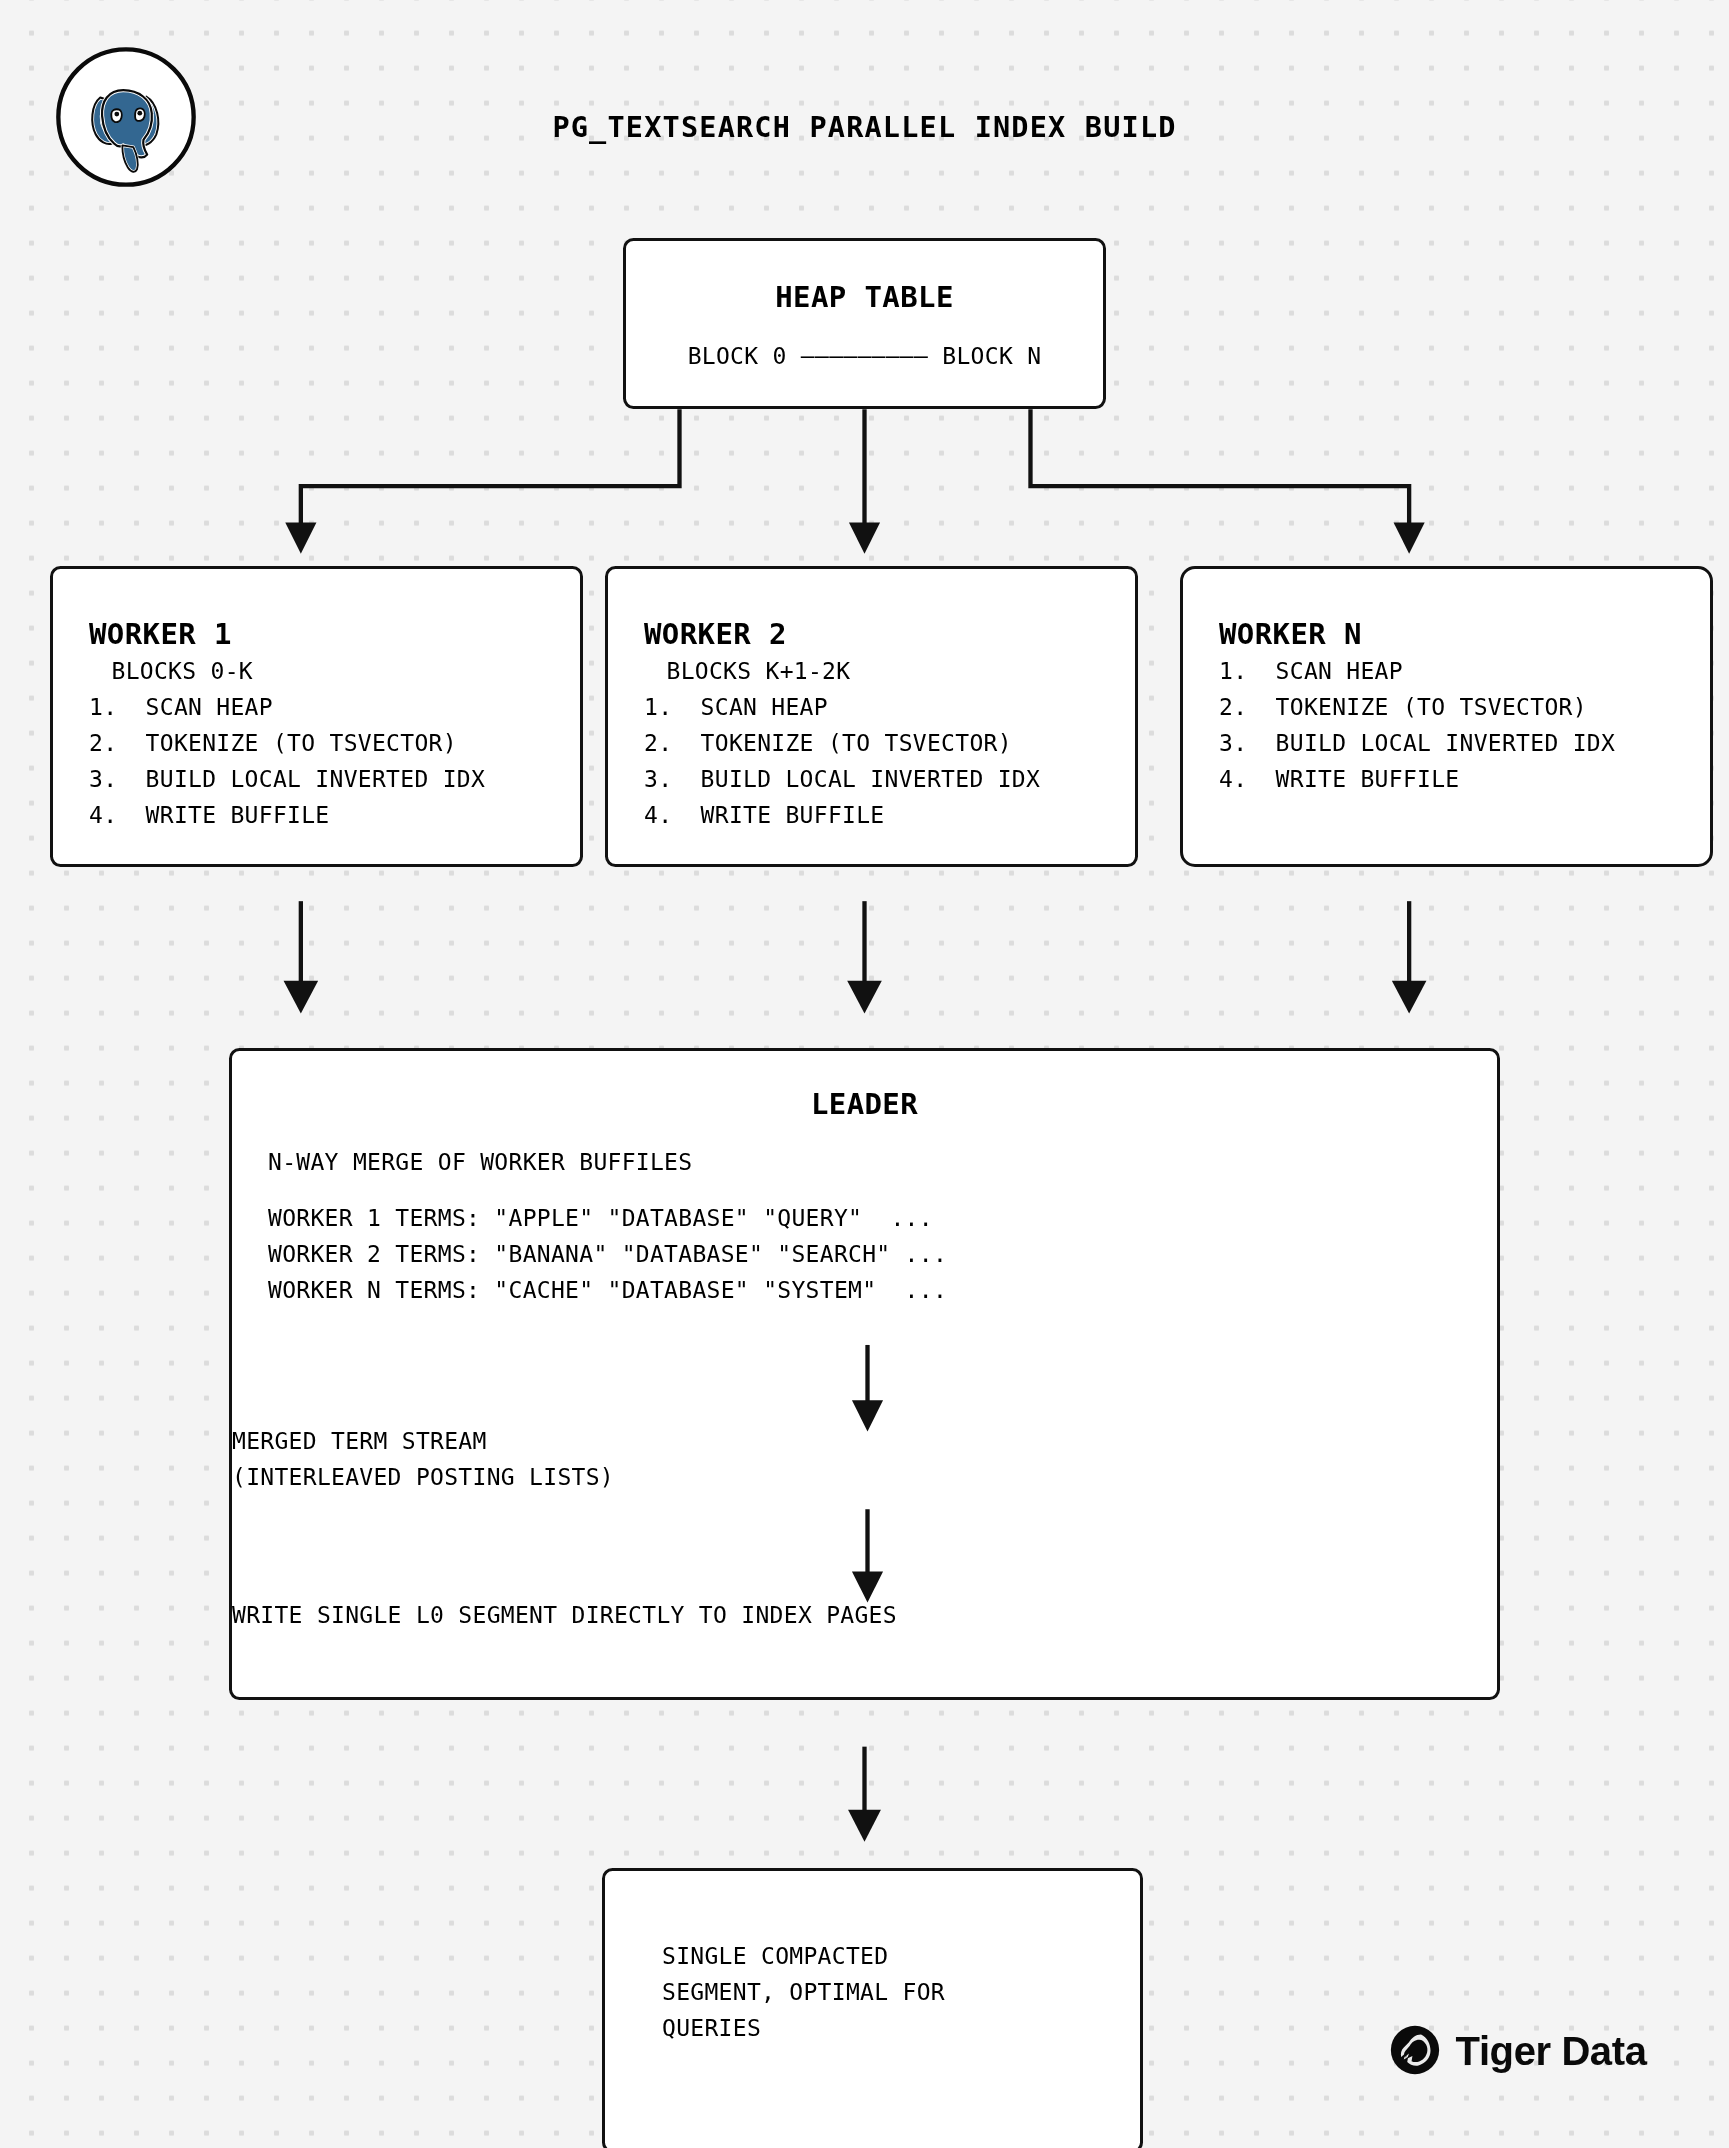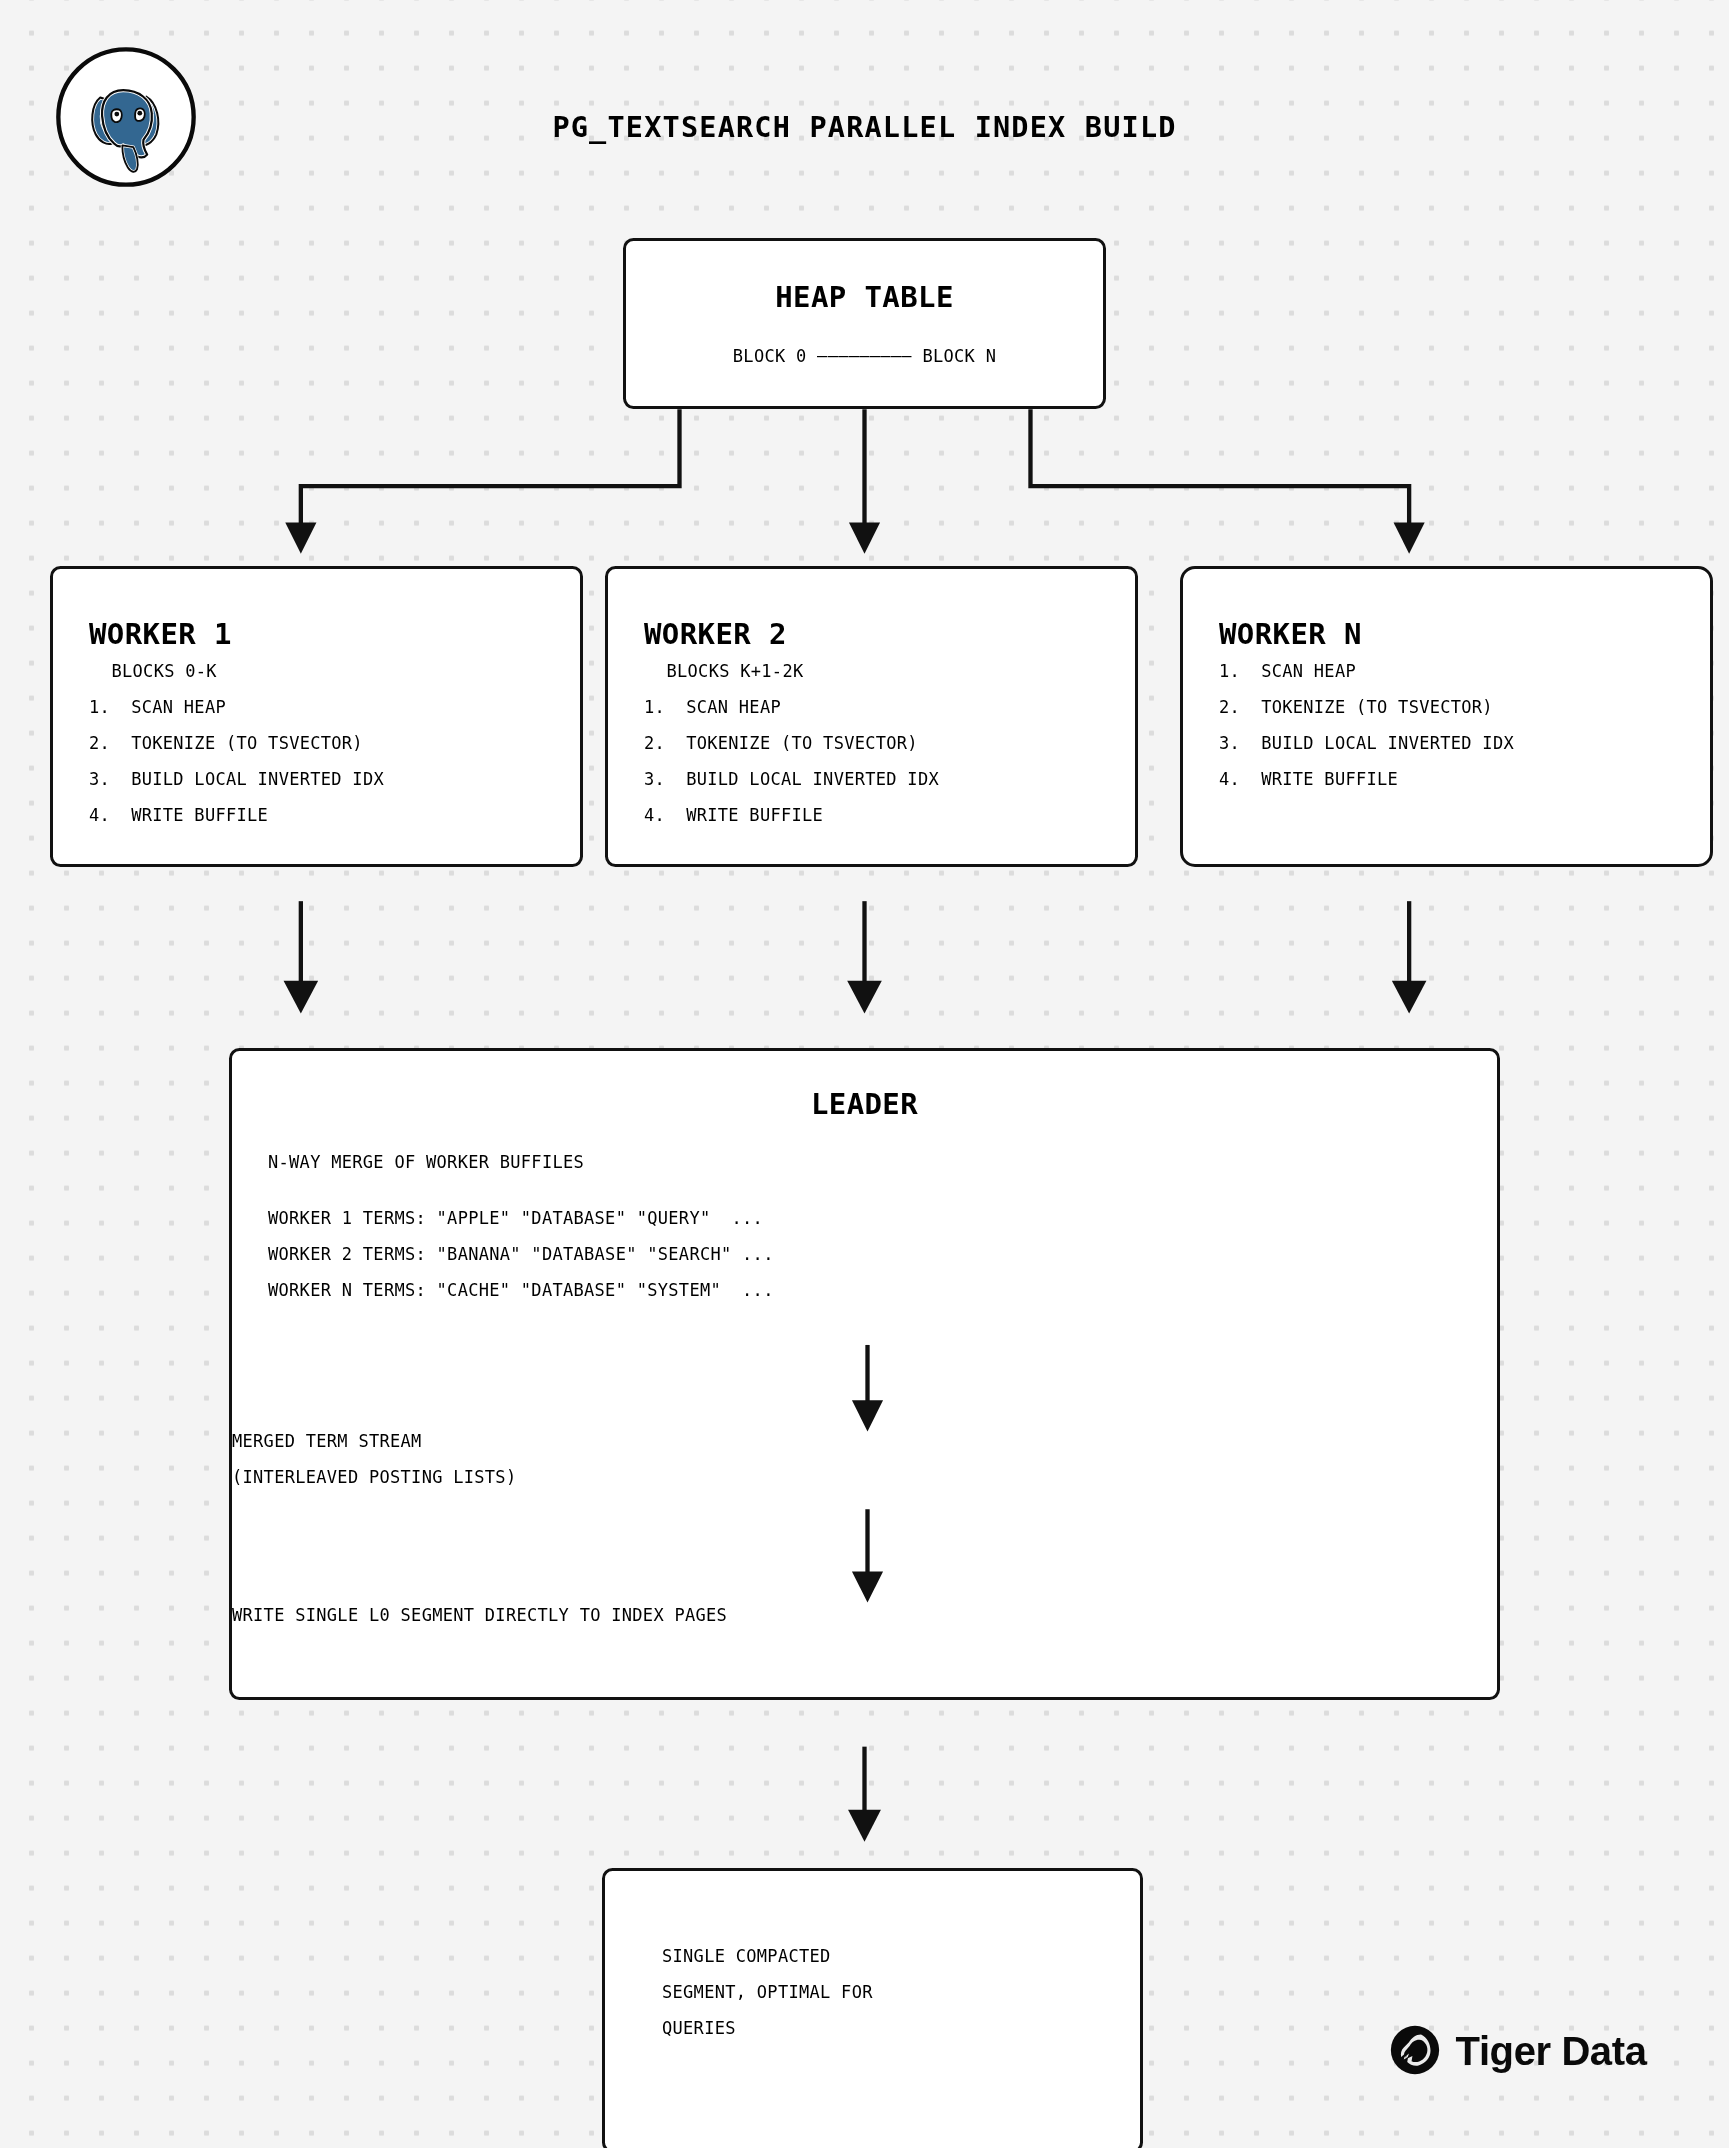--- a/index.html
+++ b/index.html
@@ -50,21 +50,21 @@
     box-sizing: border-box;
   }
 
   .box-title {
     font-weight: bold;
     font-size: 29px;
     letter-spacing: 0.4px;
     white-space: pre;
   }
   .mono-line {
-    font-size: 17px;
+    font-size: 23px;
     letter-spacing: 0.3px;
     white-space: pre;
     line-height: 36px;
   }
 
   
   #heap-box {
     left: 623px;
     top: 238px;
     width: 483px;

